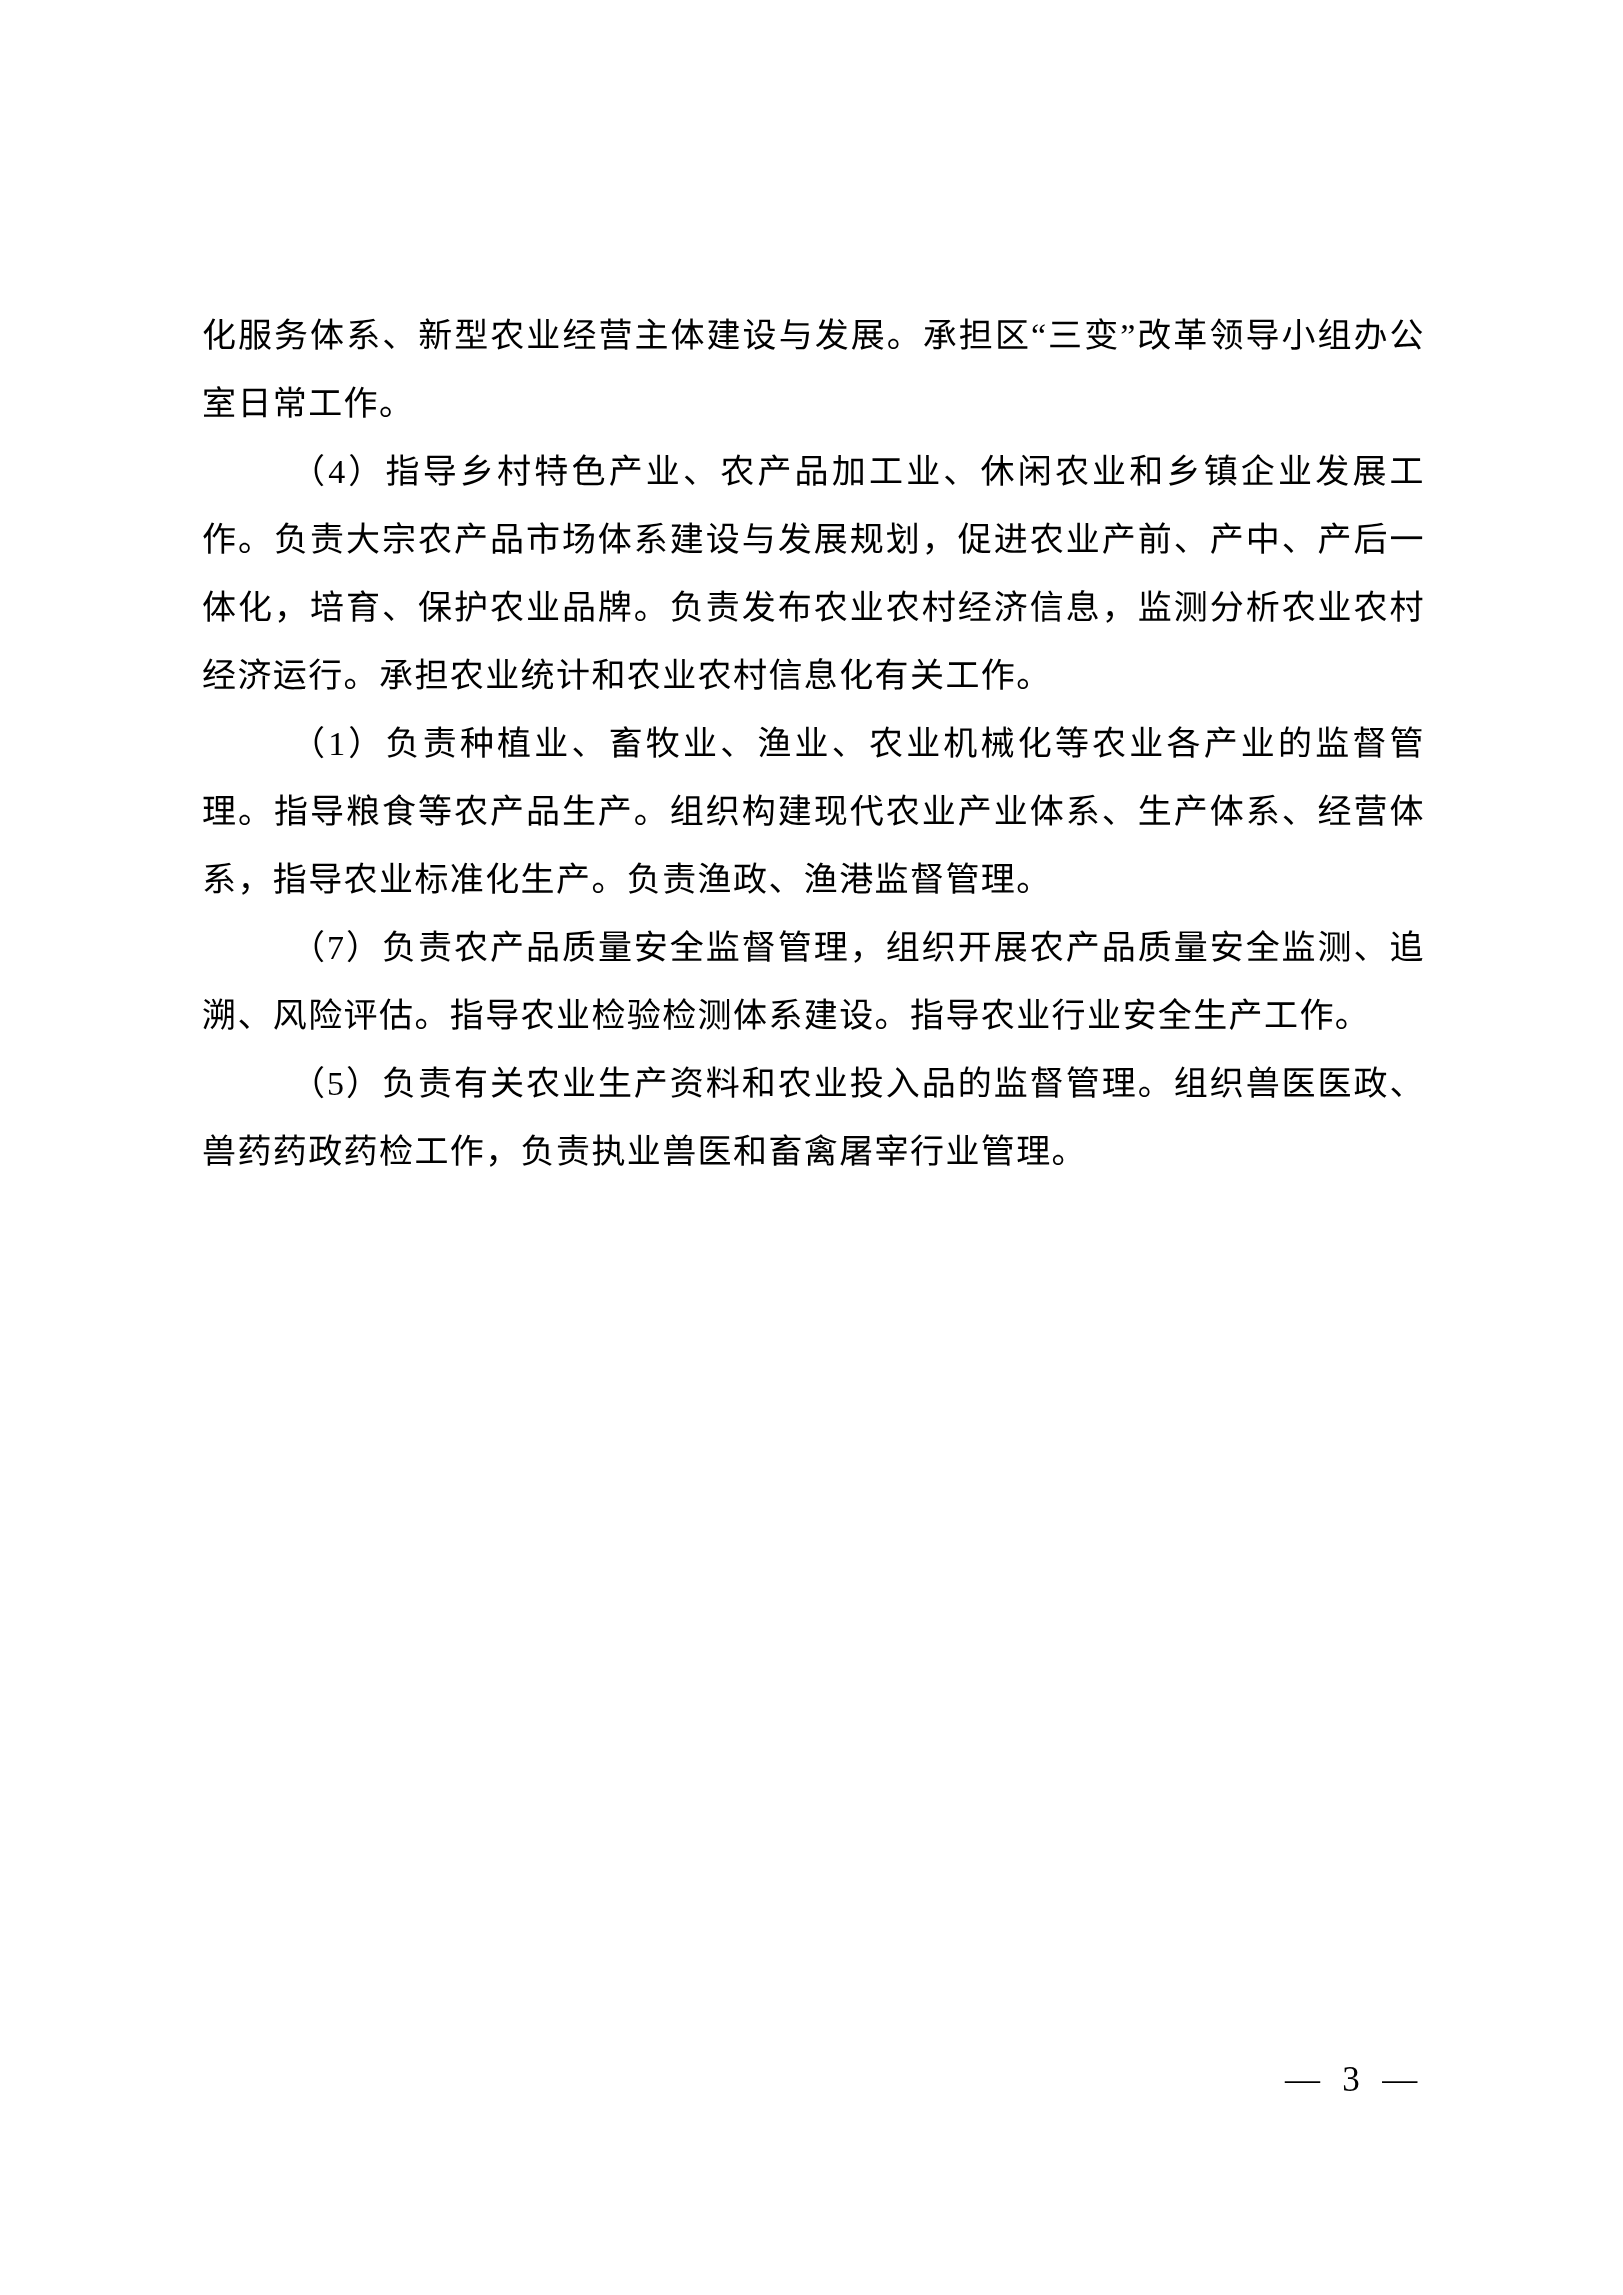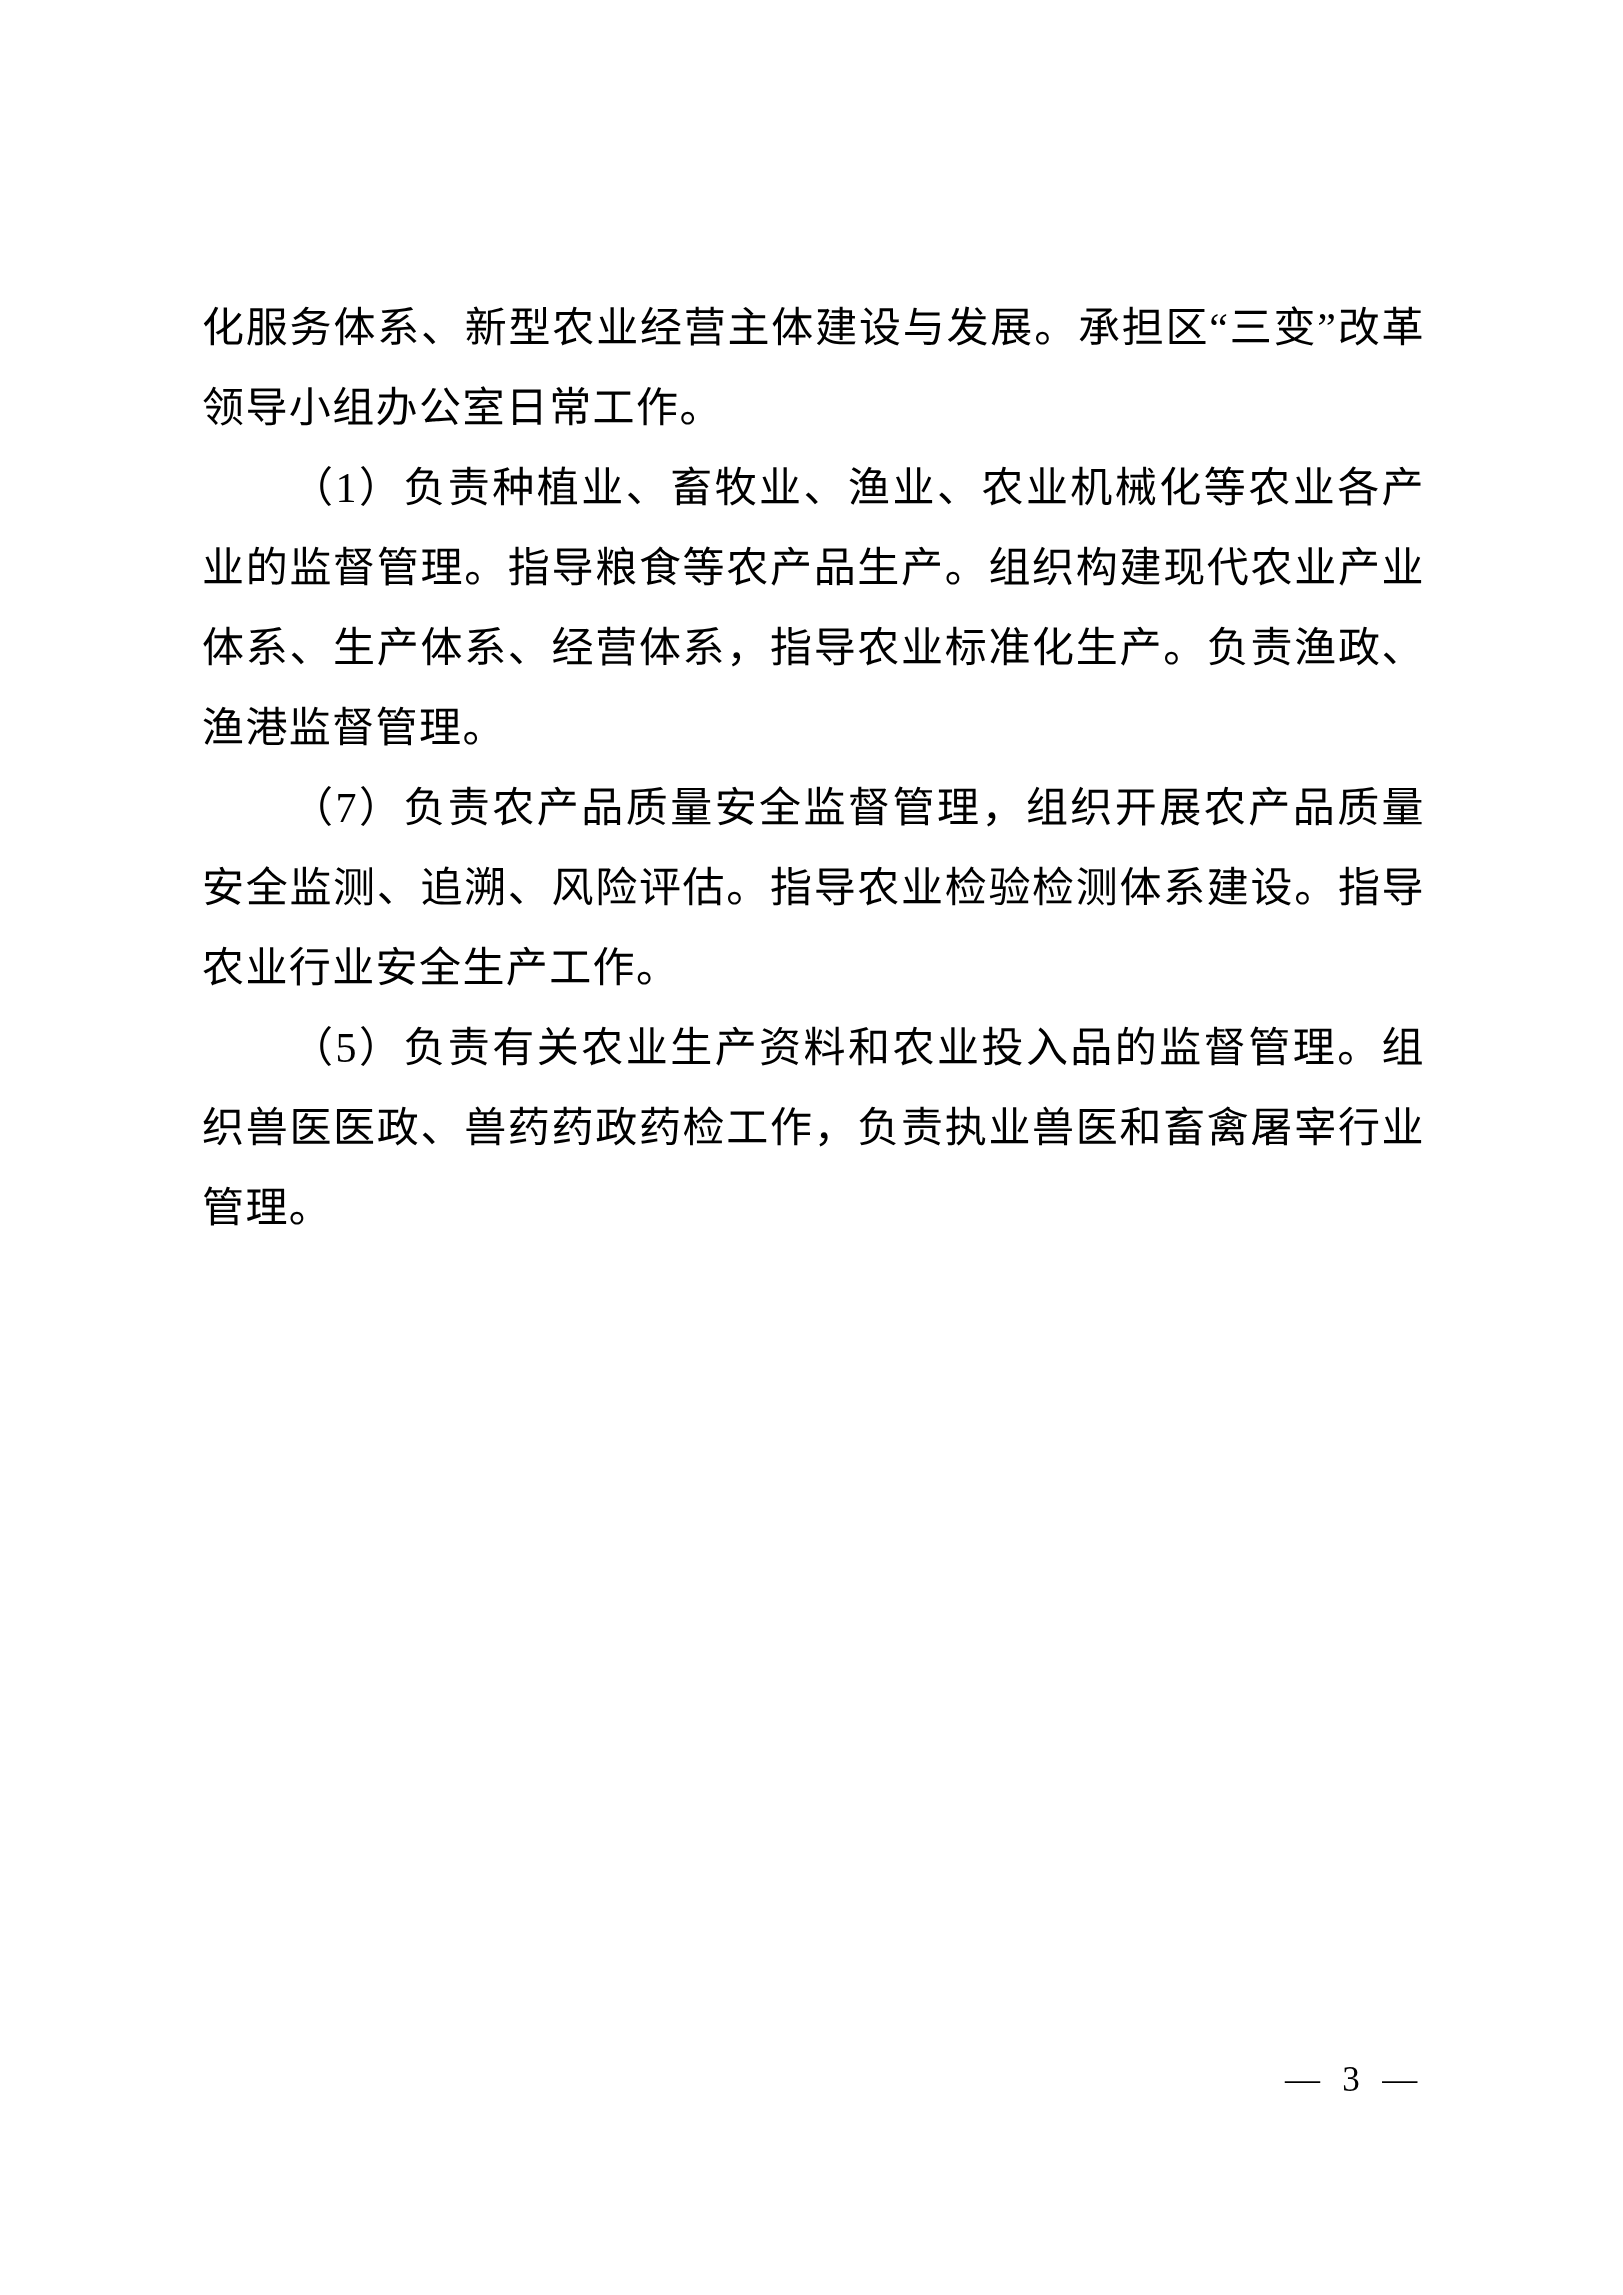--- a/index.html
+++ b/index.html
@@ -18,25 +18,25 @@
     left: 0;
     top: 0;
     width: 1623px;
     height: 2295px;
     background: #ffffff;
     overflow: hidden;
   }
   .content {
     position: absolute;
     left: 202px;
-    top: 288px;
+    top: 302px;
     width: 1223px;
     color: #000000;
-    font-size: 42px;
-    line-height: 80px;
+    font-size: 34px;
+    line-height: 68px;
     letter-spacing: 1.4px;
     text-align: justify;
     text-justify: inter-character;
     font-weight: 400;
   }
   .para {
     margin: 0;
     padding: 0;
     text-indent: 89px;
   }
@@ -52,19 +52,20 @@
     letter-spacing: 6.8px;
     white-space: nowrap;
   }
 </style>
 </head>
 <body>
 
 <div class="page">
   <div class="content">
     <p class="para no-indent">化服务体系、新型农业经营主体建设与发展。承担区“三变”改革领导小组办公室日常工作。</p>
+    <p class="para">（4）指导乡村特色产业、农产品加工业、休闲农业和乡镇企业发展工作。负责大宗农产品市场体系建设与发展规划，促进农业产前、产中、产后一体化，培育、保护农业品牌。负责发布农业农村经济信息，监测分析农业农村经济运行。承担农业统计和农业农村信息化有关工作。</p>
     <p class="para">（1）负责种植业、畜牧业、渔业、农业机械化等农业各产业的监督管理。指导粮食等农产品生产。组织构建现代农业产业体系、生产体系、经营体系，指导农业标准化生产。负责渔政、渔港监督管理。</p>
     <p class="para">（7）负责农产品质量安全监督管理，组织开展农产品质量安全监测、追溯、风险评估。指导农业检验检测体系建设。指导农业行业安全生产工作。</p>
     <p class="para">（5）负责有关农业生产资料和农业投入品的监督管理。组织兽医医政、兽药药政药检工作，负责执业兽医和畜禽屠宰行业管理。</p>
   </div>
   <div class="page-number">— 3 —</div>
 </div>
 
 
 </body></html>

